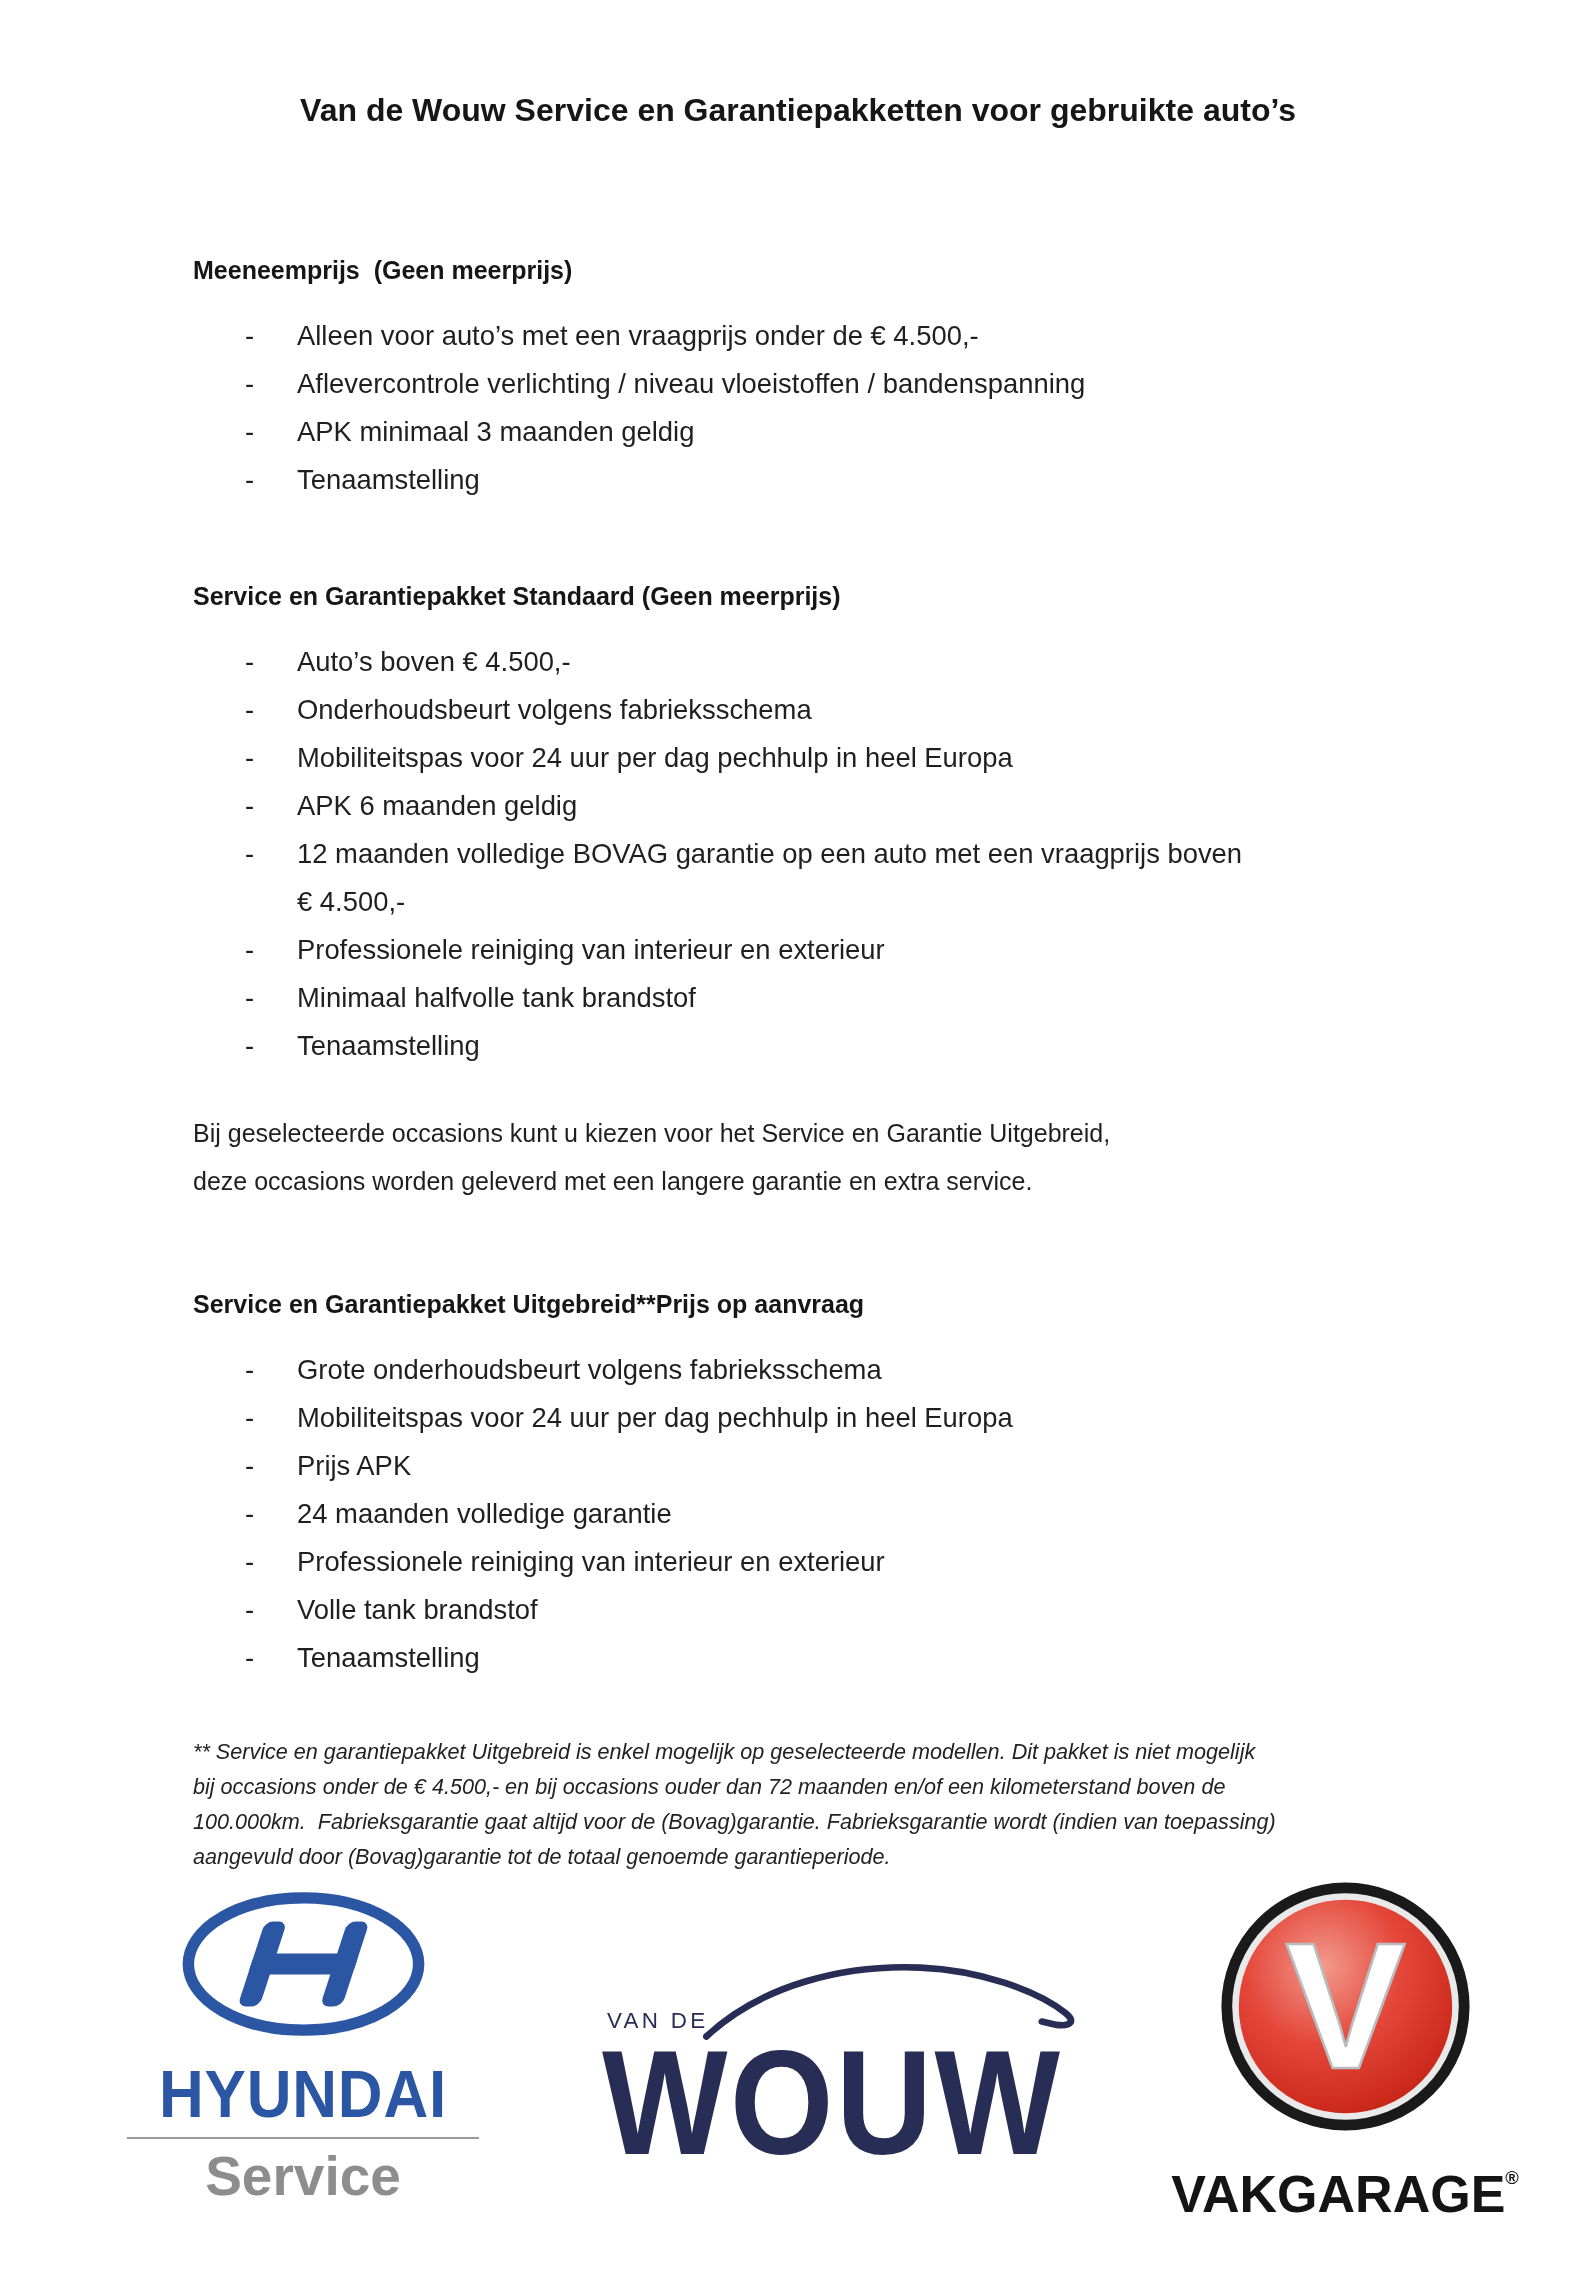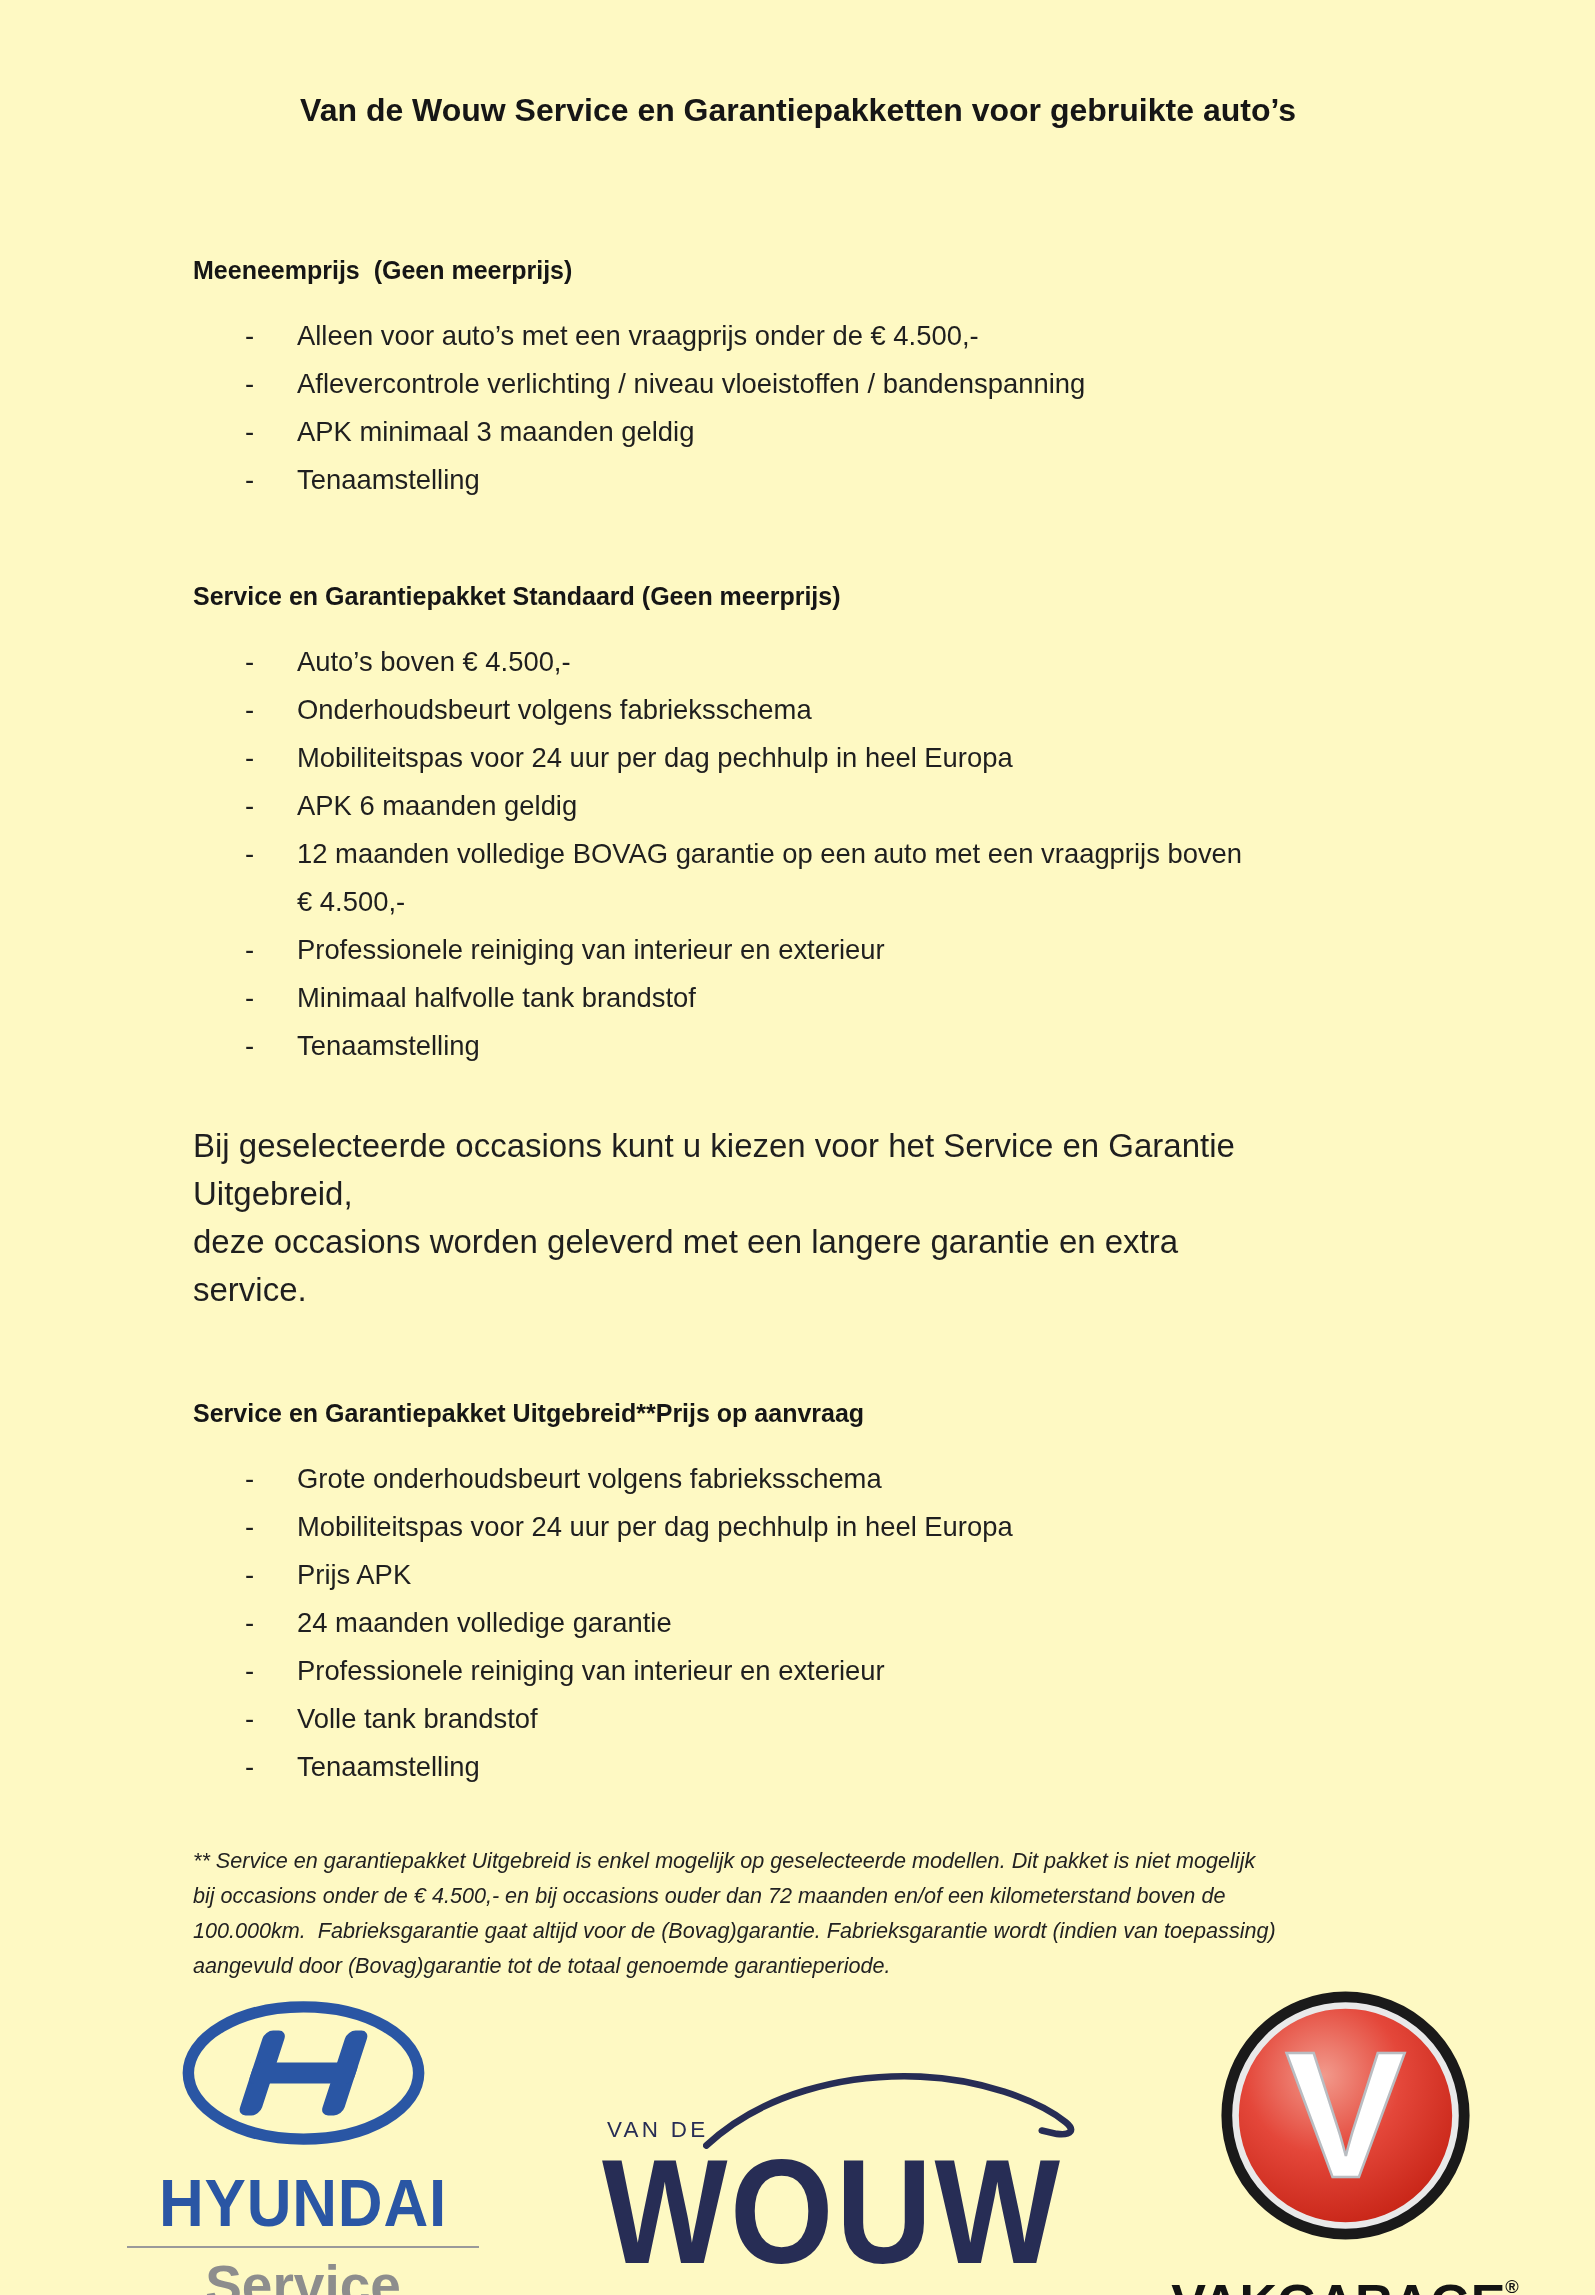--- a/index.html
+++ b/index.html
@@ -1,20 +1,20 @@
 <!DOCTYPE html>
 <html style="font-size:13.3px"><head>
 <meta charset="utf-8">
 <style>
   html, body { margin: 0; padding: 0; background: #e9e9e9; }
   .page {
     position: relative;
     width: 1596px; height: 2295px;
     margin: 0 auto;
-    background: #fef9c3;
+    background: #ffffff;
     font-family: "Liberation Sans", sans-serif;
     color: #1f1f1f;
     box-sizing: border-box;
     padding: 90px 193px 0 193px;
     overflow: hidden;
   }
   .h1 {
     font-size: 32px; font-weight: bold; line-height: 40px;
     text-align: center; white-space: pre-wrap; color: #161616;
   }
@@ -25,21 +25,21 @@
   .h2.first { margin-top: 121px; }
   .h2.second { margin-top: 73px; }
   .h3row { display: flex; margin-top: 80px; }
   .h3row .h2 { margin: 0; }
   .h3right { margin-left: 73px; }
   .list { margin-top: 23px; }
   .li { display: flex; font-size: 27.4px; line-height: 48px; }
   .li .dash { flex: none; width: 52px; margin-left: 52px; }
   .li .txt { max-width: 1006px; white-space: pre-wrap; }
   .intro {
-    margin-top: 52px; font-size: 33px; line-height: 48px;
+    margin-top: 39px; font-size: 25px; line-height: 48px;
     max-width: 1072px; white-space: pre-wrap;
   }
   .footnote {
     margin-top: 52px; font-size: 21.6px; line-height: 35px;
     max-width: 1213px; white-space: pre-wrap; color: #222; font-style: italic;
   }
   
   .logos { position: relative; height: 357px; margin-top: 5px; }
   .logo-block { position: absolute; }
   

